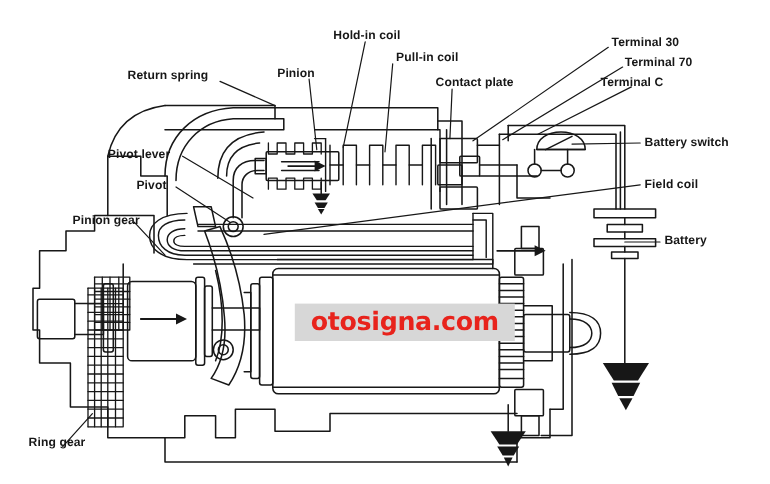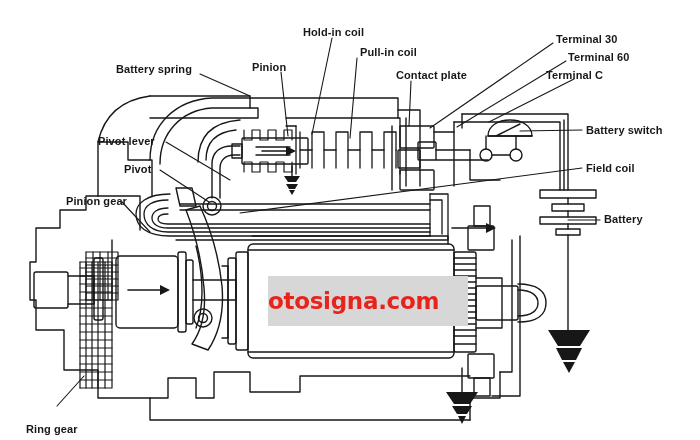--- a/index.html
+++ b/index.html
@@ -3,22 +3,22 @@
 <meta charset="utf-8">
 <style>
   html,body{margin:0;padding:0;background:#ffffff;}
   body{width:700px;height:440px;overflow:hidden;
        font-family:"Liberation Sans",sans-serif;color:#111;}
   #stage{position:relative;width:700px;height:440px;background:#fff;}
   #art{position:absolute;left:0;top:0;width:700px;height:440px;}
   .lbl{position:absolute;white-space:nowrap;font-family:"Liberation Sans",sans-serif;
        font-size:11px;font-weight:bold;color:#171717;letter-spacing:.1px;line-height:1;}
   .lbl.b{font-weight:bold;}
-  #wm{position:absolute;left:268px;top:276px;width:200px;height:50px;
-      background:#d7d7d7;display:flex;align-items:center;justify-content:flex-start;}
+  #wm{position:absolute;left:268px;top:276px;width:200px;height:34px;
+      background:#d7d7d7;display:flex;align-items:center;justify-content:center;}
   #wmtxt{font-family:"DejaVu Sans",sans-serif;font-weight:bold;font-size:23px;
          color:#e8231c;letter-spacing:-.3px;}
 </style>
 </head>
 <body>
 
 <div id="stage">
 
   <svg id="art" viewBox="0 0 700 440">
     <g fill="none" stroke="#171717" stroke-width="1.4" stroke-linejoin="round" stroke-linecap="round">
@@ -253,31 +253,31 @@
         <path d="M553 43 L430 128"></path>
         <path d="M566 61 L457 127"></path>
         <path d="M574 79 L489 122"></path>
         <path d="M582 130 L520 131"></path>
         <path d="M582 168 L240 213"></path>
         <path d="M600 220 L568 220"></path>
       </g>
     </g>
   </svg>
 
-  <div class="lbl" style="left:116px;top:64px">Battery spring</div>
+  <div class="lbl" style="left:116px;top:64px">Return spring</div>
   <div class="lbl" style="left:252px;top:62px">Pinion</div>
   <div class="lbl" style="left:303px;top:27px">Hold-in coil</div>
   <div class="lbl" style="left:360px;top:47px">Pull-in coil</div>
   <div class="lbl" style="left:396px;top:70px">Contact plate</div>
   <div class="lbl" style="left:98px;top:136px">Pivot lever</div>
   <div class="lbl" style="left:124px;top:164px">Pivot</div>
   <div class="lbl" style="left:66px;top:196px">Pinion gear</div>
-  <div class="lbl" style="left:26px;top:424px">Ring gear</div>
+  <div class="lbl" style="left:26px;top:397px">Ring gear</div>
   <div class="lbl" style="left:556px;top:34px">Terminal 30</div>
-  <div class="lbl b" style="left:568px;top:52px">Terminal 60</div>
+  <div class="lbl b" style="left:568px;top:52px">Terminal 70</div>
   <div class="lbl" style="left:546px;top:70px">Terminal C</div>
   <div class="lbl" style="left:586px;top:125px">Battery switch</div>
   <div class="lbl" style="left:586px;top:163px">Field coil</div>
   <div class="lbl" style="left:604px;top:214px">Battery</div>
 
   <div id="wm">
     <span id="wmtxt">otosigna.com</span>
   </div>
 
 </div>

